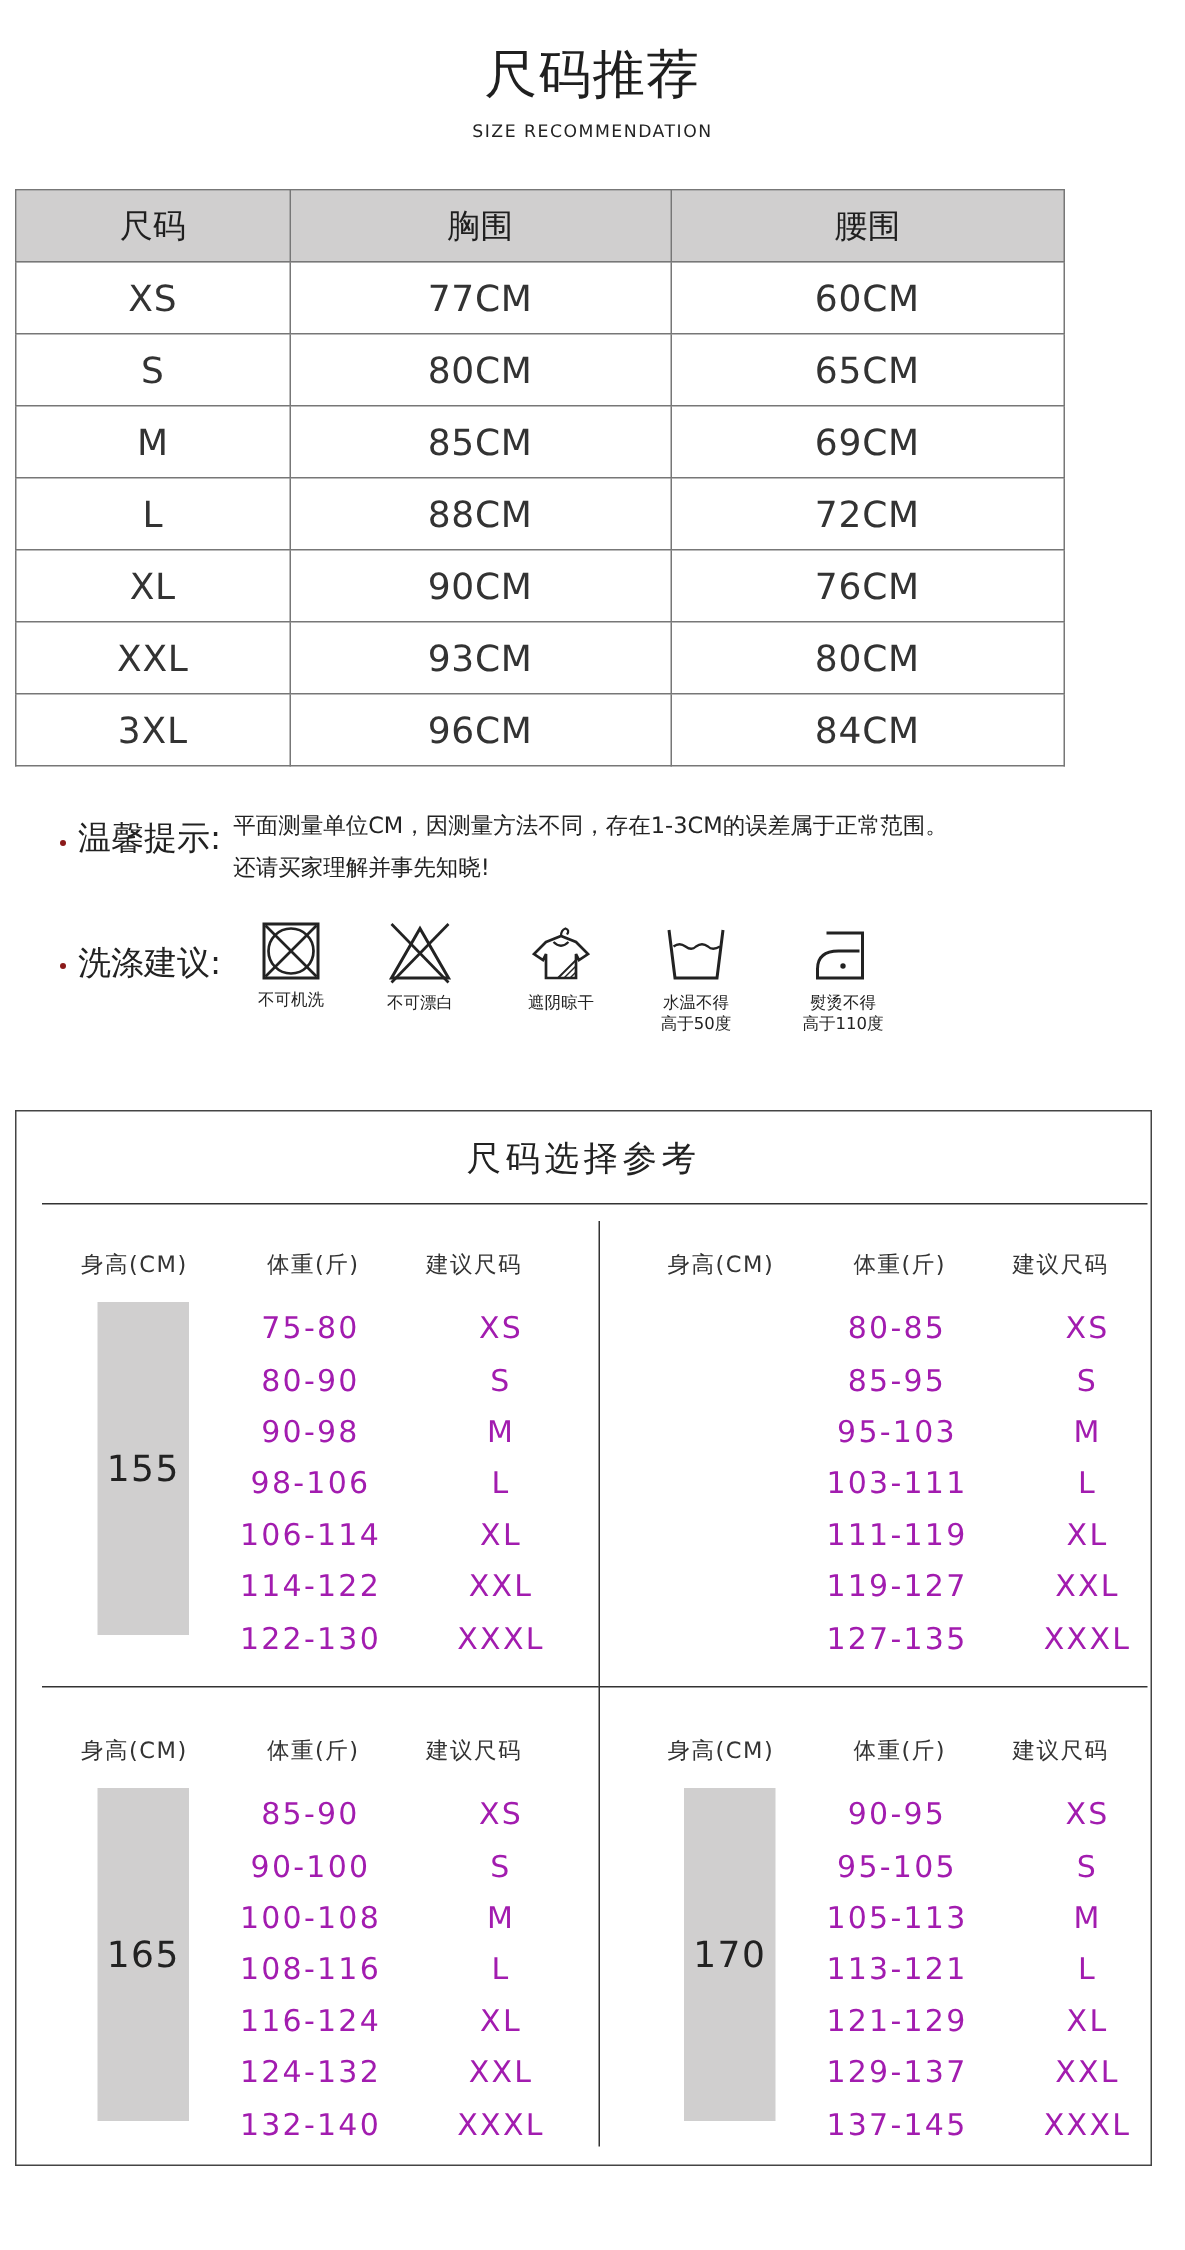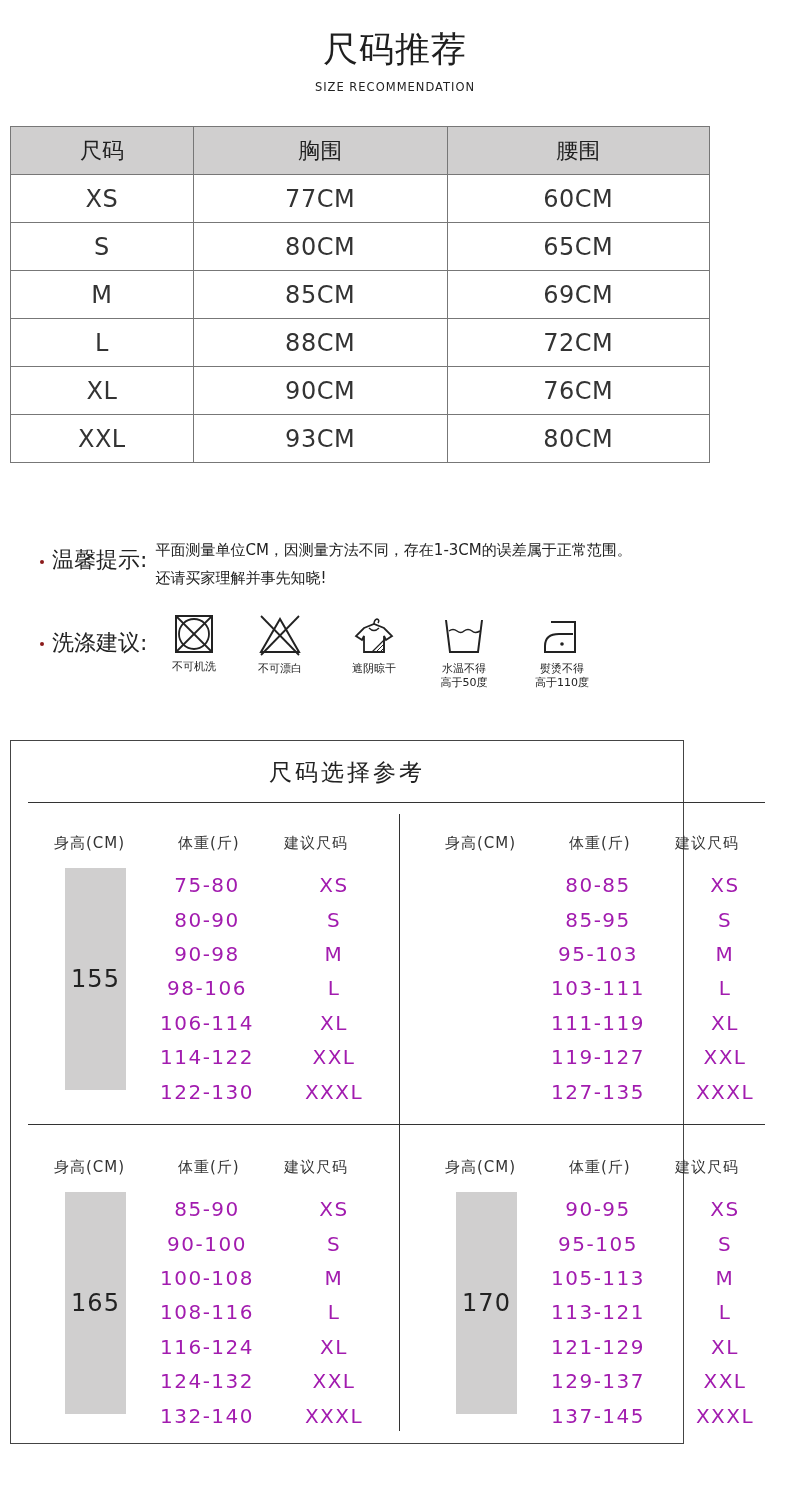--- a/index.html
+++ b/index.html
@@ -22,21 +22,21 @@
   .tip-text { margin-left: 8px; font-size: 15px; color: #222; line-height: 28px; margin-top: 0; }
 
   .wash { position: absolute; top: 614px; left: 40px; display: flex; align-items: flex-start; }
   .wash .dot { margin-top: 28px; }
   .wash .label { line-height: 58px; }
   .wash-icons { position: absolute; left: 126px; top: 0; width: 500px; height: 90px; }
   .wicon { position: absolute; top: 0; text-align: center; width: 80px; }
   .wicon svg { display: block; margin: 0 auto; }
   .wicon .cap { font-size: 11px; line-height: 14px; color: #222; margin-top: 6px; }
 
-  .ref-box { position: absolute; top: 740px; left: 10px; width: 674px; height: 704px; border: 1px solid #444; }
+  .ref-box { position: absolute; top: 740px; left: 10px; width: 758px; height: 704px; border: 1px solid #444; }
   .ref-title { position: absolute; top: 16px; left: 0; width: 100%; text-align: center; font-size: 23px; letter-spacing: 3px; color: #222; }
   .ref-title-line { position: absolute; top: 61px; left: 17px; width: 737px; height: 1px; background: #333; }
   .v-divider { position: absolute; left: 388px; top: 73px; width: 1px; height: 617px; background: #333; }
   .h-divider-l { position: absolute; left: 17px; top: 383px; width: 371px; height: 1px; background: #333; }
   .h-divider-r { position: absolute; left: 388px; top: 383px; width: 366px; height: 1px; background: #333; }
 
   .block { position: absolute; width: 370px; height: 300px; }
   .block .hdr { position: absolute; top: 0; font-size: 15px; color: #333; letter-spacing: 1px; white-space: nowrap; }
   .block .h-col { left: 26px; } .block .w-col { left: 150px; } .block .s-col { left: 256px; }
   .block .height-bar { position: absolute; top: 34px; left: 37px; width: 61px; height: 222px; background: #d0cfcf; display: flex; align-items: center; justify-content: center; font-size: 24px; color: #222; letter-spacing: 1px; }
@@ -88,20 +88,25 @@
     <tr>
       <td>XL</td>
       <td>90CM</td>
       <td>76CM</td>
     </tr>
     <tr>
       <td>XXL</td>
       <td>93CM</td>
       <td>80CM</td>
     </tr>
+    <tr>
+      <td>3XL</td>
+      <td>96CM</td>
+      <td>84CM</td>
+    </tr>
   </tbody>
 </table>
 
 <div class="tips">
   <div class="label-row">
     <span class="dot"></span>
     <span class="label">温馨提示:</span>
     <div class="tip-text">
       <div>平面测量单位CM，因测量方法不同，存在1-3CM的误差属于正常范围。</div>
       <div>还请买家理解并事先知晓!</div>

